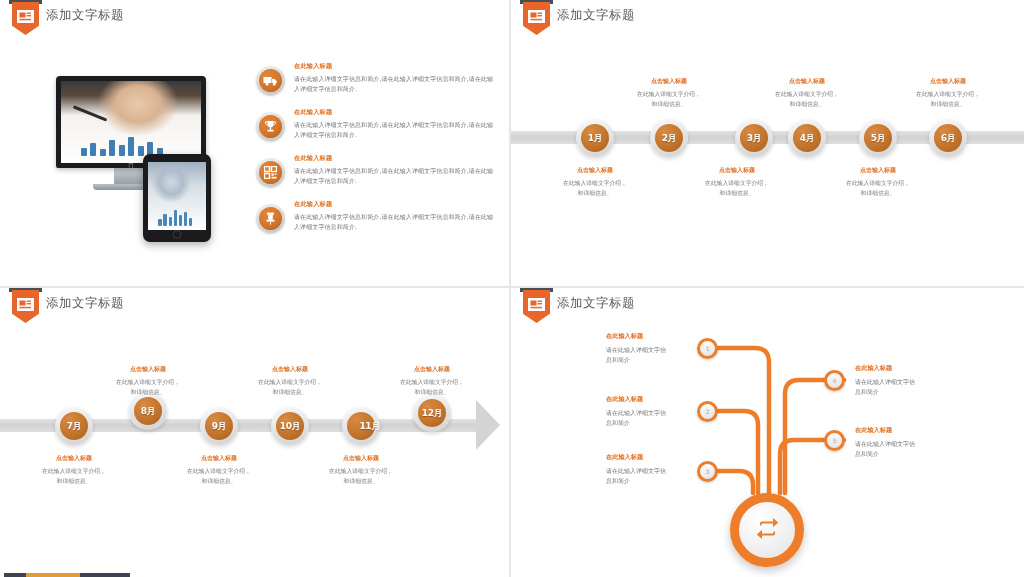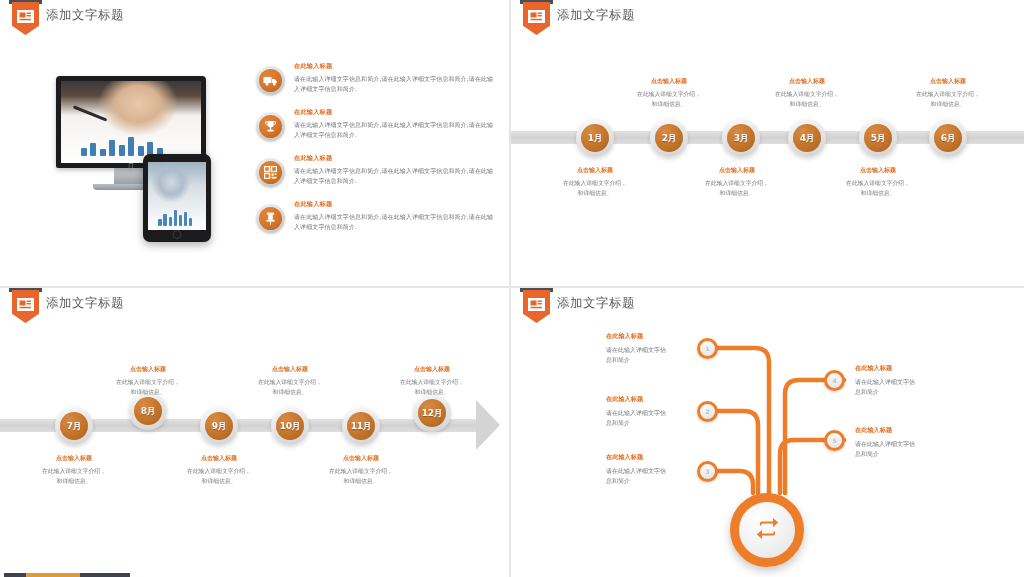--- a/index.html
+++ b/index.html
@@ -319,21 +319,21 @@
 
     <div class="tl-wrap">
       <div class="tl-bar" style="left:0;right:0;width:513px;"></div>
 
       <div class="node" style="left:65px;top:119px;">
           <span>1月</span>
         </div>
       <div class="node" style="left:139px;top:119px;">
           <span>2月</span>
         </div>
-      <div class="node" style="left:211px;top:119px;">
+      <div class="node" style="left:224px;top:119px;">
           <span>3月</span>
         </div>
       <div class="node" style="left:277px;top:119px;">
           <span>4月</span>
         </div>
       <div class="node" style="left:348px;top:119px;">
           <span>5月</span>
         </div>
       <div class="node" style="left:418px;top:119px;">
           <span>6月</span>
@@ -398,21 +398,21 @@
         </div>
       <div class="node" style="left:129px;top:104px;">
           <span>8月</span>
         </div>
       <div class="node" style="left:200px;top:119px;">
           <span>9月</span>
         </div>
       <div class="node" style="left:271px;top:119px;">
           <span>10月</span>
         </div>
-      <div class="node" style="left:342px;top:119px;">
+      <div class="node" style="left:342px;top:119px;justify-content:flex-end;">
           <span>11月</span>
         </div>
       <div class="node" style="left:413px;top:106px;">
           <span>12月</span>
         </div>
 
       <div class="tl-cap" style="left:18px;top:166px;">
         <p class="t">点击输入标题</p>
         <p class="b">在此输入详细文字介绍，</p>
         <p class="b">和详细信息。</p>

